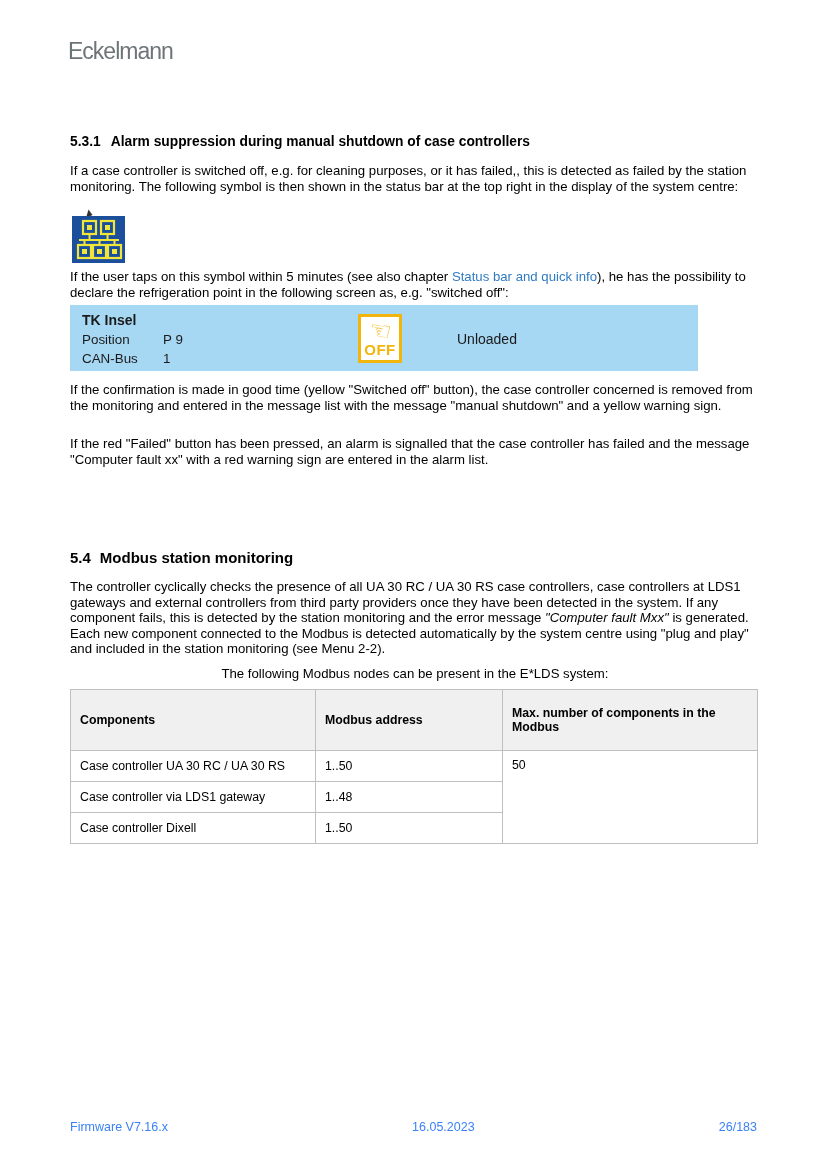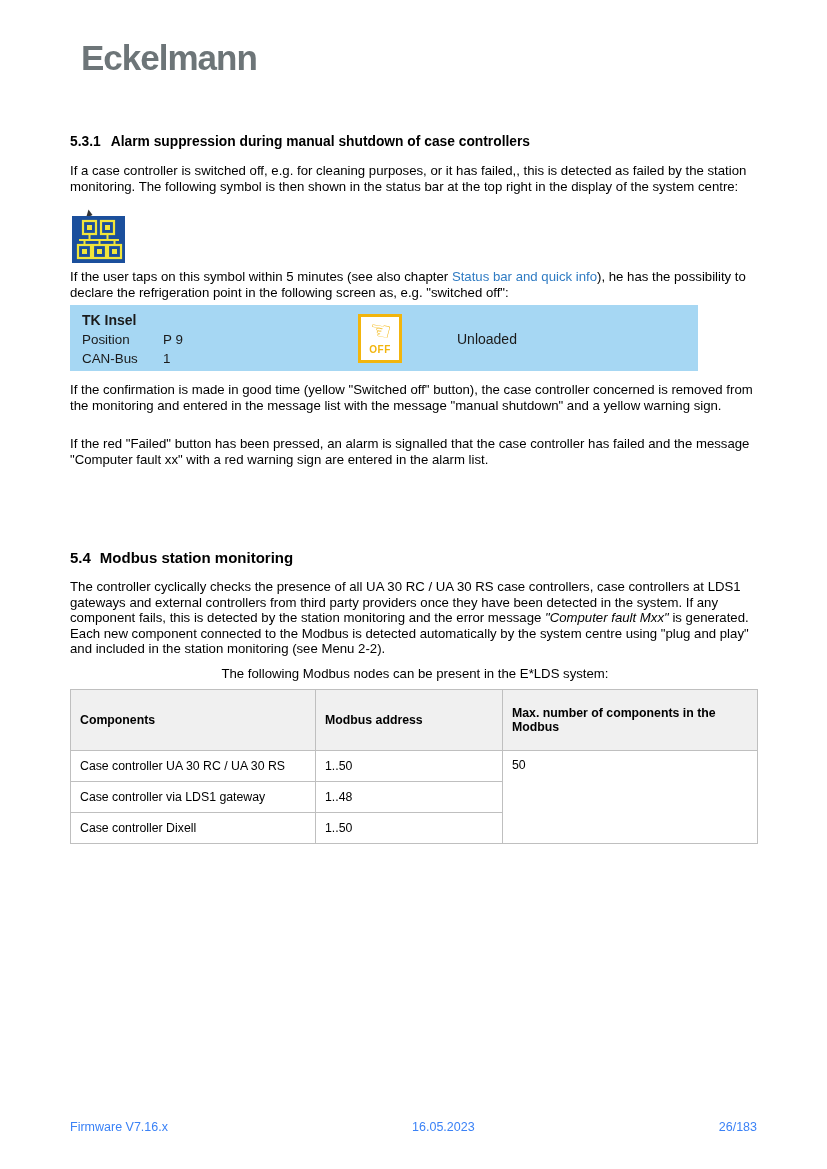--- a/index.html
+++ b/index.html
@@ -3,21 +3,21 @@
 <meta charset="utf-8">
 <style>
   html,body { margin:0; padding:0; background:#ffffff; }
   .page {
     position:relative; width:827px; height:1169px; background:#ffffff;
     font-family:"Liberation Sans", sans-serif; color:#000;
     overflow:hidden;
   }
   .logo {
     position:absolute; left:68px; top:38px;
-    font-size:35px; font-weight:bold; color:#6d7578; letter-spacing:-1px;margin-left:13px;
+    font-size:23px; font-weight:normal; color:#6d7578; letter-spacing:-1px;
   }
   .h1 {
     position:absolute; left:70px; top:134px; margin:0;
     font-size:13.8px; font-weight:bold; color:#000;
   }
   .h1 .num { margin-right:10px; }
   .h2 {
     position:absolute; left:70px; top:549px; margin:0;
     font-size:15px; font-weight:bold; color:#000;
   }
@@ -56,21 +56,21 @@
     box-sizing:border-box; width:44px; height:49px; background:#ffffff;
     border:3px solid #f2b50d; display:flex; flex-direction:column;
     align-items:center; justify-content:flex-start; overflow:hidden;
   }
   .off-hand {
     font-size:25px; line-height:26px; color:#f2b50d;
     transform:rotate(10deg); margin-top:1px;
     font-family:"DejaVu Sans", sans-serif;
   }
   .off-text {
-    font-size:10px; font-weight:bold; color:#f2b50d; line-height:13px;
+    font-size:15px; font-weight:bold; color:#f2b50d; line-height:13px;
     letter-spacing:0.5px; margin-top:-1px;
   }
   .failed-icon { width:44px; height:48px; }
 
   .modbus-table {
     position:absolute; left:70px; top:689px; width:687px;
     border-collapse:collapse; table-layout:fixed;
     font-size:12.3px; color:#000;
   }
   .modbus-table th, .modbus-table td {

